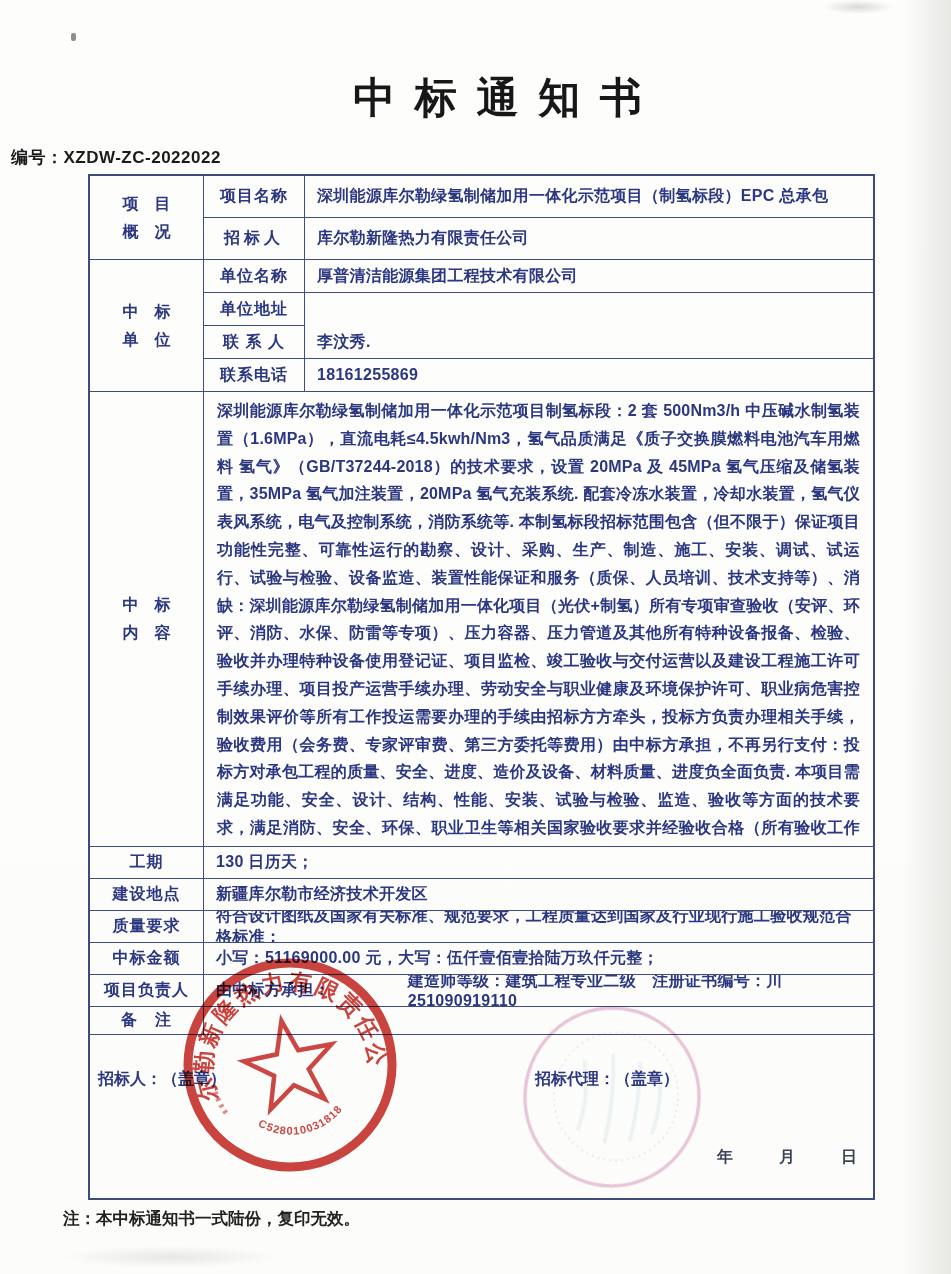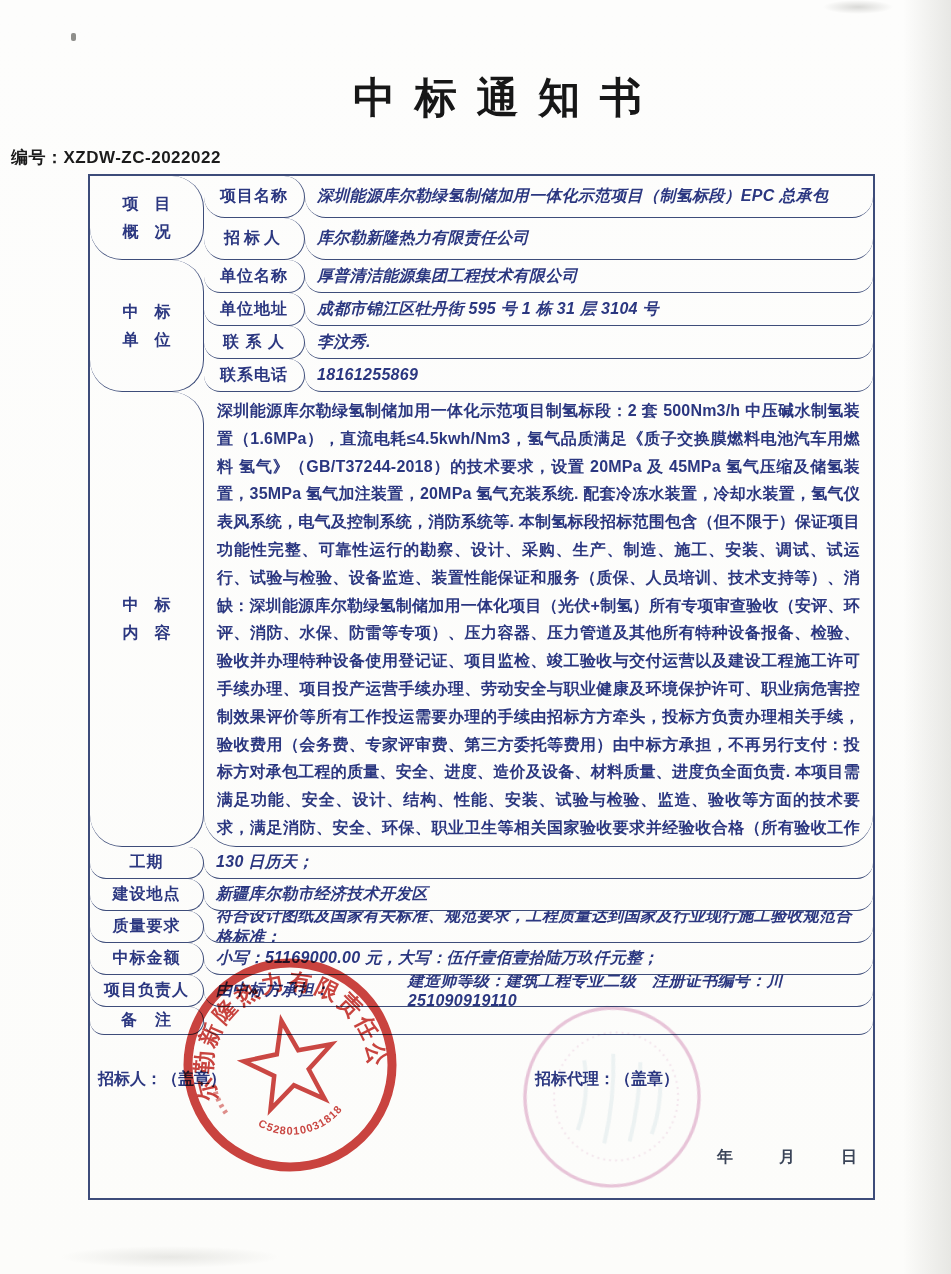--- a/index.html
+++ b/index.html
@@ -18,23 +18,23 @@
   .doc-no{position:absolute;left:11px;top:146px;width:100%;text-align:left;
         font-size:17px;font-weight:700;color:#1b1b1b;letter-spacing:.5px;}
 
   .tbl{position:absolute;left:88px;top:174px;width:787px;height:1026px;box-sizing:border-box;
         border:2.2px solid #3d4c7a;display:grid;
         grid-template-columns:114px 101px 1fr;
         grid-template-rows:42px 42px 33px 33px 33px 33px 455px 32px 32px 32px 32px 32px 28px 1fr;}
   .cell{display:flex;align-items:center;box-sizing:border-box;
         color:#2b3780;font-weight:700;font-size:16px;overflow:hidden;}
   .br{border-right:1.6px solid #3e4d7a;}
-  .bb{border-bottom:1.6px solid #3e4d7a;border-radius:32px;}
+  .bb{border-bottom:1.6px solid #3e4d7a;}
   .lbl{justify-content:center;text-align:center;letter-spacing:1px;}
-  .val{padding:0 10px 0 12px;letter-spacing:.3px;font-style:italic;}
+  .val{padding:0 10px 0 12px;letter-spacing:.3px;}
   .group{flex-direction:column;justify-content:center;gap:12px;line-height:1;letter-spacing:0;}
   .content-cell{display:block;padding:5px 13px 0 13px;line-height:27.8px;
         text-align:justify;font-size:16px;letter-spacing:.2px;}
   .mgr-name{display:inline-block;width:206px;white-space:nowrap;overflow:hidden;}
   .sig-cell{position:relative;grid-column:1/4;grid-row:14;}
   .sig-left{position:absolute;left:8px;top:34px;font-weight:700;color:#2b3780;font-size:16px;}
   .sig-agent{position:absolute;left:400px;top:34px;font-weight:700;color:#2b3780;font-size:16px;margin-left:45px;}
   .sig-date{position:absolute;right:16px;top:112px;display:flex;gap:46px;
         font-weight:700;color:#3a4458;font-size:16px;}
   .footer-note{position:absolute;left:63px;top:1208px;font-size:16.5px;font-weight:700;color:#222;}
@@ -68,21 +68,20 @@
     <div class="cell lbl br bb" style="grid-column:2;grid-row:2;letter-spacing:4px">招标人</div>
     <div class="cell val bb" style="grid-column:3;grid-row:2">库尔勒新隆热力有限责任公司</div>
 
     <div class="cell lbl group br bb" style="grid-column:1;grid-row:3/7">
       <div>中　标</div>
       <div>单　位</div>
     </div>
     <div class="cell lbl br bb" style="grid-column:2;grid-row:3">单位名称</div>
     <div class="cell val bb" style="grid-column:3;grid-row:3">厚普清洁能源集团工程技术有限公司</div>
     <div class="cell lbl br bb" style="grid-column:2;grid-row:4">单位地址</div>
-    <div class="cell val bb" style="grid-column:3;grid-row:4">成都市锦江区牡丹街 595 号 1 栋 31 层 3104 号</div>
     <div class="cell lbl br bb" style="grid-column:2;grid-row:5">联 系 人</div>
     <div class="cell val bb" style="grid-column:3;grid-row:5">李汶秀.</div>
     <div class="cell lbl br bb" style="grid-column:2;grid-row:6">联系电话</div>
     <div class="cell val bb" style="grid-column:3;grid-row:6">18161255869</div>
 
     <div class="cell lbl group br bb" style="grid-column:1;grid-row:7">
       <div>中　标</div>
       <div>内　容</div>
     </div>
     <div class="cell content-cell bb" style="grid-column:2/4;grid-row:7">深圳能源库尔勒绿氢制储加用一体化示范项目制氢标段：2 套 500Nm3/h 中压碱水制氢装置（1.6MPa），直流电耗≤4.5kwh/Nm3，氢气品质满足《质子交换膜燃料电池汽车用燃料 氢气》（GB/T37244-2018）的技术要求，设置 20MPa 及 45MPa 氢气压缩及储氢装置，35MPa 氢气加注装置，20MPa 氢气充装系统. 配套冷冻水装置，冷却水装置，氢气仪表风系统，电气及控制系统，消防系统等. 本制氢标段招标范围包含（但不限于）保证项目功能性完整、可靠性运行的勘察、设计、采购、生产、制造、施工、安装、调试、试运行、试验与检验、设备监造、装置性能保证和服务（质保、人员培训、技术支持等）、消缺：深圳能源库尔勒绿氢制储加用一体化项目（光伏+制氢）所有专项审查验收（安评、环评、消防、水保、防雷等专项）、压力容器、压力管道及其他所有特种设备报备、检验、验收并办理特种设备使用登记证、项目监检、竣工验收与交付运营以及建设工程施工许可手续办理、项目投产运营手续办理、劳动安全与职业健康及环境保护许可、职业病危害控制效果评价等所有工作投运需要办理的手续由招标方方牵头，投标方负责办理相关手续，验收费用（会务费、专家评审费、第三方委托等费用）由中标方承担，不再另行支付：投标方对承包工程的质量、安全、进度、造价及设备、材料质量、进度负全面负责. 本项目需满足功能、安全、设计、结构、性能、安装、试验与检验、监造、验收等方面的技术要求，满足消防、安全、环保、职业卫生等相关国家验收要求并经验收合格（所有验收工作由中标人负责，含所有验收费用）。具体详见招标文件第七章技术标准和要求.</div>
@@ -147,13 +146,16 @@
         <ellipse cx="92" cy="93" rx="87" ry="89" fill="none" stroke="#cf7fb1" stroke-width="3.4" opacity=".55"></ellipse>
         <ellipse cx="96" cy="92" rx="62" ry="64" fill="none" stroke="#cf7fb1" stroke-width="2" stroke-dasharray="2 4" opacity=".22"></ellipse>
         <path d="M 60,60 Q 70,95 62,130 M 88,50 Q 95,95 90,140 M 116,55 Q 120,95 115,135 M 138,70 Q 142,100 136,125" fill="none" stroke="#8fb8c8" stroke-width="4" opacity=".18"></path>
       </g>
       <filter id="soft">
           <feGaussianBlur stdDeviation="0.7"></feGaussianBlur>
         </filter>
     </svg>
   </div>
 
+  <div class="footer-note">
+    <span>注：</span><span>本中标通知书一式陆份，复印无效。</span>
+  </div>
 </div>
 
 </body></html>

